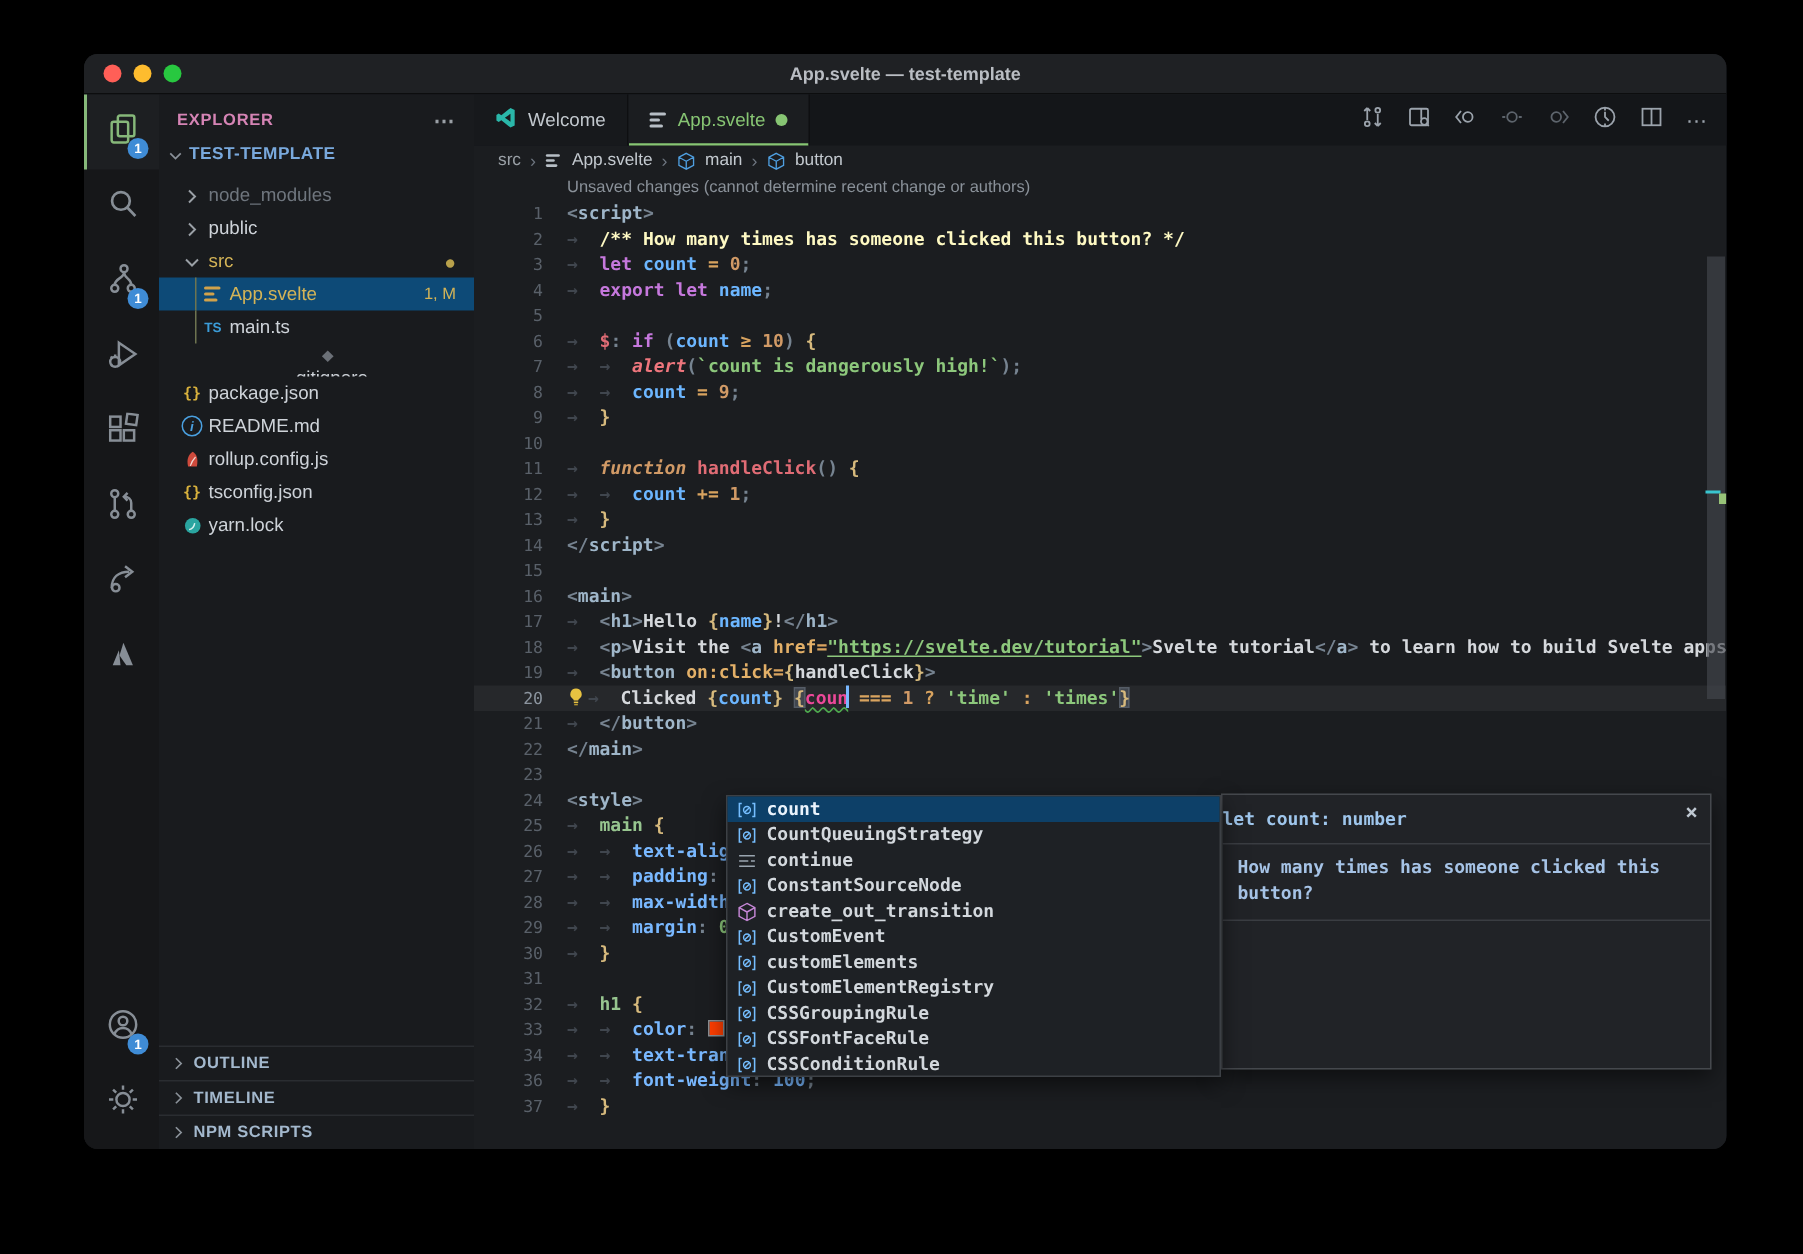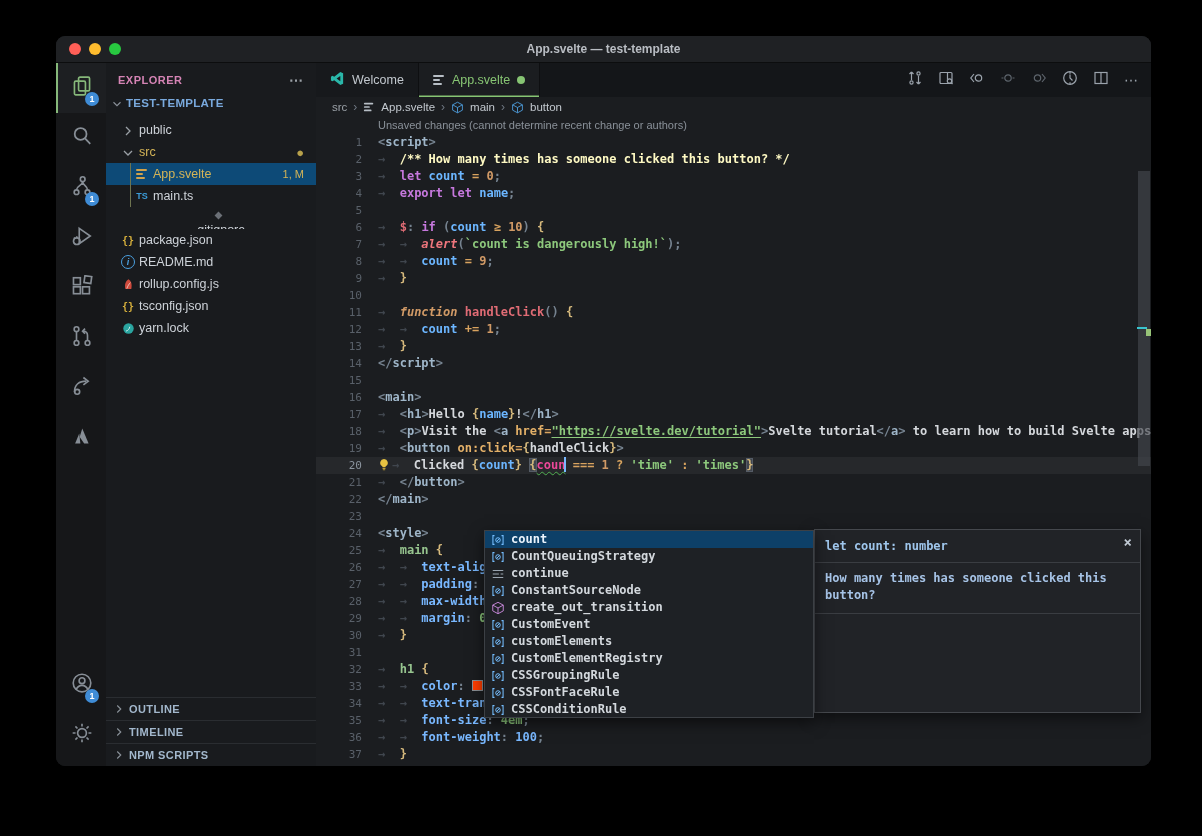--- a/index.html
+++ b/index.html
@@ -80,21 +80,21 @@
   .swatch{display:inline-block;width:9px;height:9px;background:#ff3e00;outline:1px solid #8a8f94;margin:0 3px 0 1px}
   .bulbwrap{display:inline-flex;width:14px;vertical-align:text-bottom}
   
   .suggest{position:absolute;left:168px;top:413px;width:330px;height:188px;background:#1e2125;border:1px solid #3c4045;box-sizing:border-box;box-shadow:0 5px 14px rgba(0,0,0,.55);font-family:"DejaVu Sans Mono",monospace;font-size:12px;font-weight:600;z-index:6}
   .sg-row{height:17px;display:flex;align-items:center;padding:0 5px;gap:5px;color:#d3d8dd;cursor:pointer;white-space:pre}
   .sg-row.sel{background:#0d4068;color:#eaf3fc}
   .sg-ico{width:16px;height:14px;display:inline-flex;align-items:center;justify-content:center;flex-shrink:0}
   .sg-ico svg{width:14px;height:14px}
   
   .docs{position:absolute;left:498px;top:412px;width:327px;height:184px;background:#212327;border:1px solid #45484d;box-sizing:border-box;box-shadow:0 5px 14px rgba(0,0,0,.5);z-index:5;display:flex;flex-direction:column}
-  .docs-sig{font-family:"DejaVu Sans Mono",monospace;font-weight:600;color:#9fc6ec;padding:8px 10px 7px;font-size:12px;border-bottom:1px solid #3a3d42}
+  .docs-sig{font-family:"DejaVu Sans Mono",monospace;font-weight:600;color:#9fc6ec;padding:8px 0 7px;font-size:12px;border-bottom:1px solid #3a3d42}
   .docs-body{padding:7px 10px 9px;color:#a6c3e6;font-size:12px;border-bottom:1px solid #3a3d42}
   .docs-close{position:absolute;top:4px;right:8px;color:#bfc8d2;font-size:14px;cursor:pointer}
   
   .scroll{position:absolute;right:0;top:54px;width:14px;bottom:0;z-index:4}
   .slider{position:absolute;left:1px;right:1px;top:0;height:295px;background:#43474d;opacity:.65}
   .mark-caret{position:absolute;left:0;width:10px;top:156px;height:2px;background:#39c5cf}
   .mark-mod{position:absolute;right:0;width:5px;top:158px;height:7px;background:#97c378}
   .ico{display:block}
 </style>
 </head>
@@ -194,20 +194,26 @@
         <span>EXPLORER</span>
         <span class="sb-more">⋯</span>
       </div>
       <div class="t-root">
         <span class="ico"><svg viewBox="0 0 16 16" width="14" height="14">
               <path d="M4 6l4 4 4-4" fill="none" stroke="currentColor" stroke-width="1.3"></path>
             </svg></span>
         <span>TEST-TEMPLATE</span>
       </div>
       <div id="file-tree">
+          <div class="t-row dim" style="padding-left: 14px;">
+            <span class="chev"><svg viewBox="0 0 16 16">
+                <path d="M6 4l4 4-4 4" fill="none" stroke="currentColor" stroke-width="1.3"></path>
+              </svg></span>
+            <span class="t-label">node_modules</span>
+          </div>
           <div class="t-row" style="padding-left: 14px;">
             <span class="chev"><svg viewBox="0 0 16 16">
                 <path d="M6 4l4 4-4 4" fill="none" stroke="currentColor" stroke-width="1.3"></path>
               </svg></span>
             <span class="t-label">public</span>
           </div>
           <div class="t-row gold" style="padding-left: 14px;">
             <span class="chev"><svg viewBox="0 0 16 16">
                 <path d="M4 6l4 4 4-4" fill="none" stroke="currentColor" stroke-width="1.3"></path>
               </svg></span>
@@ -410,21 +416,20 @@
             <div class="cl"><span class="num">25</span><span><span class="c-ws">→  </span><span class="c-sel">main</span><span class="c-txt"> </span><span class="c-brace">{</span></span></div>
             <div class="cl"><span class="num">26</span><span><span class="c-ws">→  →  </span><span class="c-prop">text-align</span><span class="c-punct">:</span><span class="c-txt"> </span><span class="c-val">center</span><span class="c-punct">;</span></span></div>
             <div class="cl"><span class="num">27</span><span><span class="c-ws">→  →  </span><span class="c-prop">padding</span><span class="c-punct">:</span><span class="c-txt"> </span><span class="c-val">1em</span><span class="c-punct">;</span></span></div>
             <div class="cl"><span class="num">28</span><span><span class="c-ws">→  →  </span><span class="c-prop">max-width</span><span class="c-punct">:</span><span class="c-txt"> </span><span class="c-val">240px</span><span class="c-punct">;</span></span></div>
             <div class="cl"><span class="num">29</span><span><span class="c-ws">→  →  </span><span class="c-prop">margin</span><span class="c-punct">:</span><span class="c-txt"> </span><span class="c-val">0 auto</span><span class="c-punct">;</span></span></div>
             <div class="cl"><span class="num">30</span><span><span class="c-ws">→  </span><span class="c-brace">}</span></span></div>
             <div class="cl"><span class="num">31</span><span></span></div>
             <div class="cl"><span class="num">32</span><span><span class="c-ws">→  </span><span class="c-sel">h1</span><span class="c-txt"> </span><span class="c-brace">{</span></span></div>
             <div class="cl"><span class="num">33</span><span><span class="c-ws">→  →  </span><span class="c-prop">color</span><span class="c-punct">:</span><span class="c-txt"> </span><span class="swatch"></span><span class="c-valw">#ff3e00</span><span class="c-punct">;</span></span></div>
             <div class="cl"><span class="num">34</span><span><span class="c-ws">→  →  </span><span class="c-prop">text-transform</span><span class="c-punct">:</span><span class="c-txt"> </span><span class="c-val">uppercase</span><span class="c-punct">;</span></span></div>
-            <div class="cl"><span class="num">35</span><span><span class="c-ws">→  →  </span><span class="c-prop">font-size</span><span class="c-punct">:</span><span class="c-txt"> </span><span class="c-val">4em</span><span class="c-punct">;</span></span></div>
             <div class="cl"><span class="num">36</span><span><span class="c-ws">→  →  </span><span class="c-prop">font-weight</span><span class="c-punct">:</span><span class="c-txt"> </span><span class="c-cssnum">100</span><span class="c-punct">;</span></span></div>
             <div class="cl"><span class="num">37</span><span><span class="c-ws">→  </span><span class="c-brace">}</span></span></div>
           </div>
 
         <div class="suggest" id="suggest">
             <div class="sg-row sel"><span class="sg-ico"><svg viewBox="0 0 16 16">
                   <path d="M4 3H2.2v10H4M12 3h1.8v10H12" fill="none" stroke="#75beff" stroke-width="1.2"></path>
                   <circle cx="8" cy="8" r="2.6" fill="none" stroke="#75beff" stroke-width="1.1"></circle>
                   <path d="M6.2 9.8l3.6-3.6" stroke="#75beff" stroke-width="1.1"></path>
                 </svg></span><span>count</span></div>

